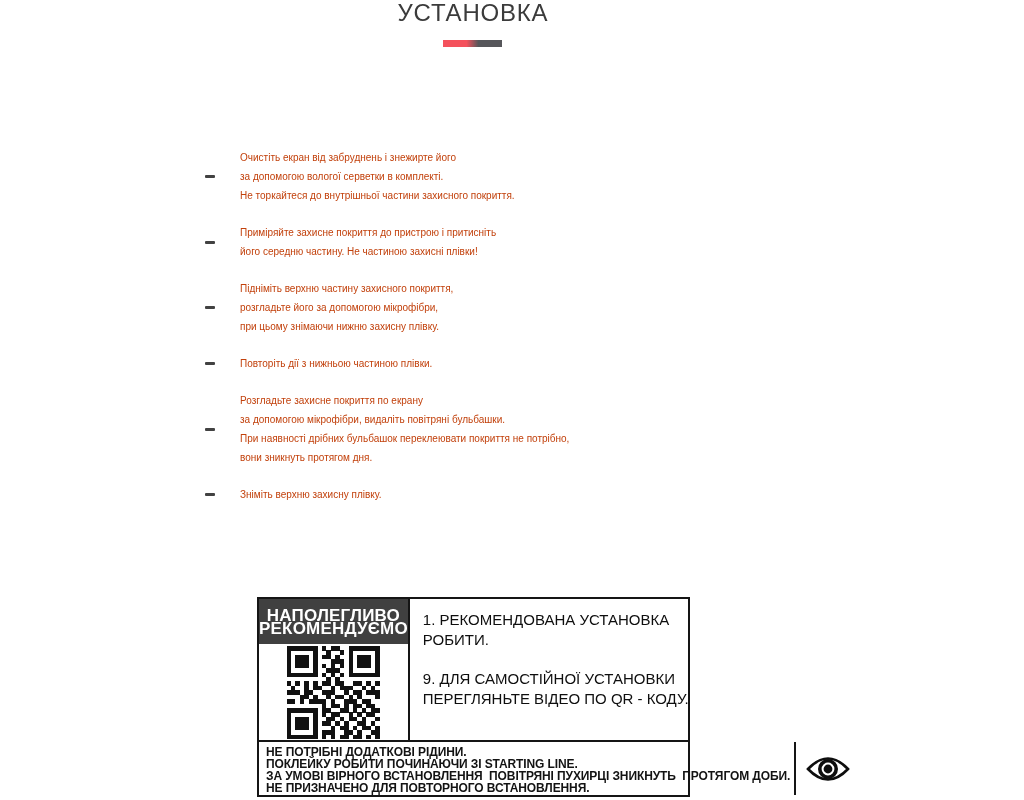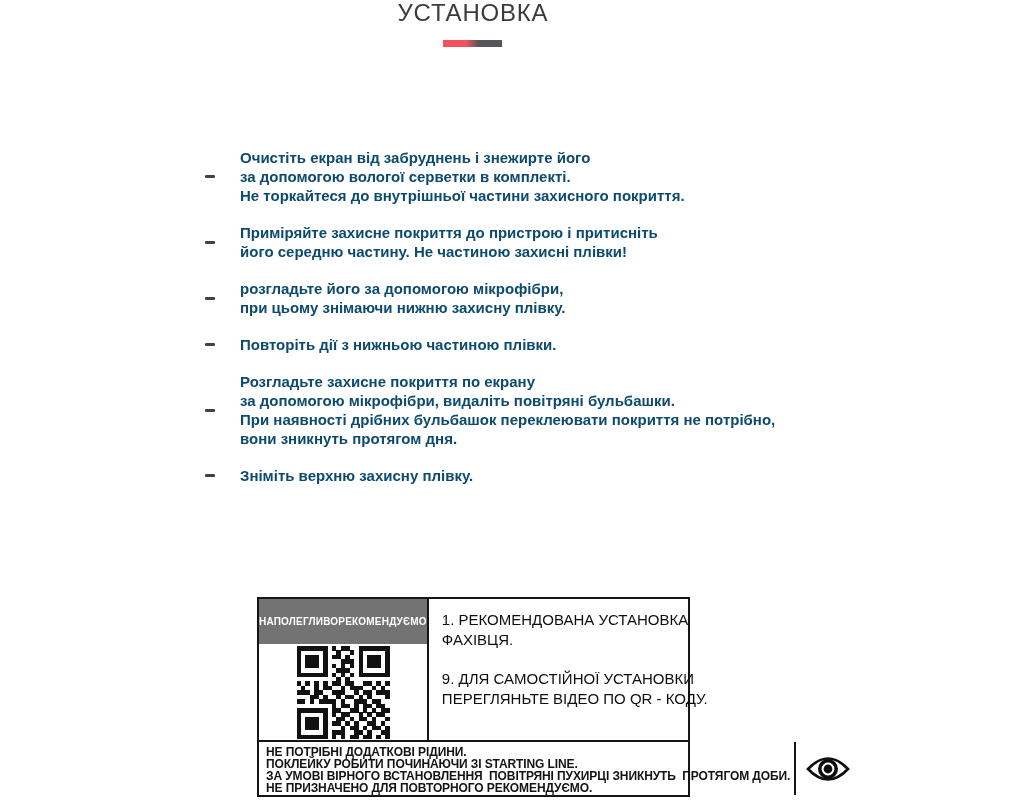--- a/index.html
+++ b/index.html
@@ -15,34 +15,34 @@
   .divider{
     position:absolute;top:40px;left:443px;width:59px;height:7px;
     background:linear-gradient(90deg,#f4515c 0%,#f4515c 40%,#56565a 60%,#56565a 100%);
   }
   
   .steps{position:absolute;left:205px;top:141px;padding-top:7px;}
   .step{display:flex;align-items:center;margin-bottom:18px;}
   .step:last-child{margin-bottom:0;}
   .dash-col{width:35px;flex:0 0 35px;display:flex;align-items:center;}
   .dash{width:10px;height:3px;background:#424242;border-radius:1px;}
-  .step-lines{color:#0c4a6e;font-size:15px;line-height:19px;font-weight:bold;}
+  .step-lines{color:#c2410c;font-size:10px;line-height:19px;}
   .step-lines div{white-space:nowrap;}
   
   .info-box{
     position:absolute;left:257px;top:597px;width:433px;height:200px;
     border:2px solid #151515;box-sizing:border-box;display:flex;flex-direction:column;
     color:#0e0e0e;
   }
   .box-top{flex:0 0 143px;display:flex;border-bottom:2px solid #151515;box-sizing:border-box;}
   .box-top-left{flex:0 0 113px;border-right:2px solid #151515;box-sizing:border-box;display:flex;flex-direction:column;}
   .box-header{
-    background:#737373;color:#ffffff;height:45px;flex:0 0 45px;
-    display:flex;align-items:center;justify-content:center;
-    font-weight:700;font-size:10px;line-height:13px;letter-spacing:.2px;text-align:center;
+    background:#404040;color:#ffffff;height:45px;flex:0 0 45px;
+    display:flex;flex-direction:column;align-items:center;justify-content:center;
+    font-weight:700;font-size:17px;line-height:13px;letter-spacing:.2px;text-align:center;
   }
   .qr-wrap{flex:1;display:flex;align-items:center;justify-content:center;}
   .box-top-right{flex:1;padding:11px 8px 0 13px;}
   .rec-item{font-weight:400;font-size:15px;line-height:19.5px;}
   .rec-item div{white-space:nowrap;}
   .rec-item + .rec-item{margin-top:20px;}
   .box-bottom{flex:1;display:flex;}
   .box-bottom-left{
     flex:1;border-right:2px solid #151515;box-sizing:border-box;
     padding:4px 4px 0 7px;
@@ -84,20 +84,21 @@
         <div>Приміряйте захисне покриття до пристрою і притисніть</div>
         <div>його середню частину. Не частиною захисні плівки!</div>
       </div>
     </div>
 
     <div class="step">
       <div class="dash-col">
           <div class="dash"></div>
         </div>
       <div class="step-lines">
+        <div>Підніміть верхню частину захисного покриття,</div>
         <div>розгладьте його за допомогою мікрофібри,</div>
         <div>при цьому знімаючи нижню захисну плівку.</div>
       </div>
     </div>
 
     <div class="step">
       <div class="dash-col">
           <div class="dash"></div>
         </div>
       <div class="step-lines">
@@ -375,34 +376,34 @@
               <rect x="15" y="20" width="1.02" height="1.02" fill="#111111"></rect>
               <rect x="16" y="20" width="1.02" height="1.02" fill="#111111"></rect>
               <rect x="18" y="20" width="1.02" height="1.02" fill="#111111"></rect>
               <rect x="20" y="20" width="1.02" height="1.02" fill="#111111"></rect>
             </svg>
         </div>
       </div>
       <div class="box-top-right">
         <div class="rec-item">
           <div>1. РЕКОМЕНДОВАНА УСТАНОВКА</div>
-          <div>ФАХІВЦЯ.</div>
+          <div>РОБИТИ.</div>
         </div>
         <div class="rec-item">
           <div>9. ДЛЯ САМОСТІЙНОЇ УСТАНОВКИ</div>
           <div>ПЕРЕГЛЯНЬТЕ ВІДЕО ПО QR - КОДУ.</div>
         </div>
       </div>
     </div>
     <div class="box-bottom">
       <div class="box-bottom-left">
         <div class="fine-line">НЕ ПОТРІБНІ ДОДАТКОВІ РІДИНИ.</div>
         <div class="fine-line">ПОКЛЕЙКУ РОБИТИ ПОЧИНАЮЧИ ЗІ STARTING LINE.</div>
         <div class="fine-line">ЗА УМОВІ ВІРНОГО ВСТАНОВЛЕННЯ  ПОВІТРЯНІ ПУХИРЦІ ЗНИКНУТЬ  ПРОТЯГОМ ДОБИ.</div>
-        <div class="fine-line">НЕ ПРИЗНАЧЕНО ДЛЯ ПОВТОРНОГО РЕКОМЕНДУЄМО.</div>
+        <div class="fine-line">НЕ ПРИЗНАЧЕНО ДЛЯ ПОВТОРНОГО ВСТАНОВЛЕННЯ.</div>
       </div>
       <div class="eye-cell">
         <svg width="46" height="32" viewBox="0 0 46 32">
           <path d="M3,16 Q23,-5 43,16 Q23,37 3,16 Z" fill="none" stroke="#0e0e0e" stroke-width="2.6"></path>
           <circle cx="23" cy="16" r="8.2" fill="none" stroke="#0e0e0e" stroke-width="3.6"></circle>
           <circle cx="23" cy="16" r="4.4" fill="#0e0e0e"></circle>
         </svg>
       </div>
     </div>
   </div>

